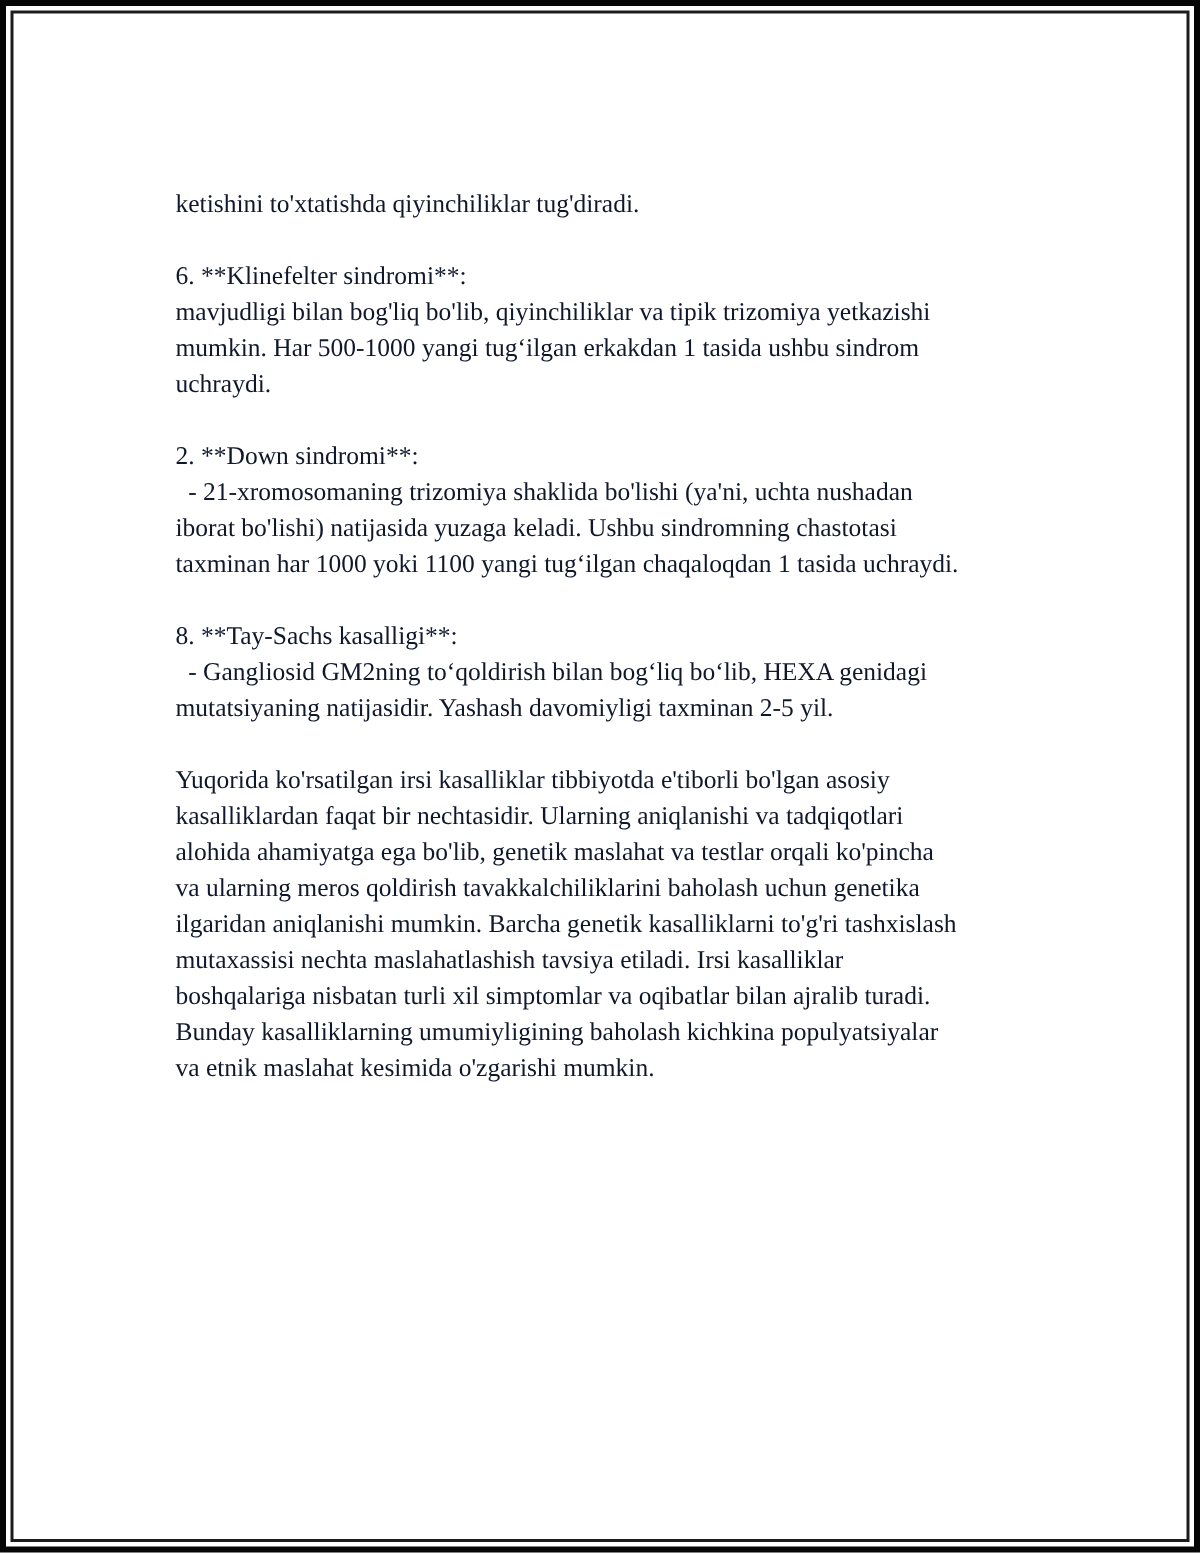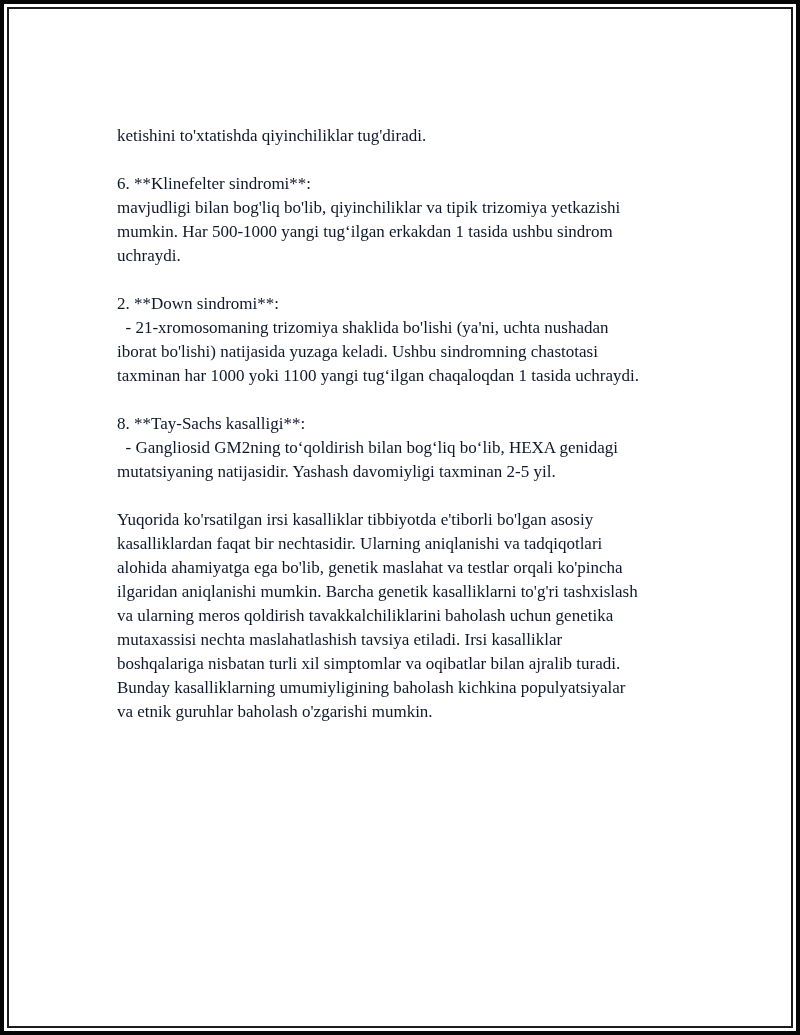--- a/index.html
+++ b/index.html
@@ -74,21 +74,21 @@
   <div class="block">
     <div class="line">8. **Tay-Sachs kasalligi**:</div>
     <div class="line">  - Gangliosid GM2ning to‘qoldirish bilan bog‘liq bo‘lib, HEXA genidagi</div>
     <div class="line">mutatsiyaning natijasidir. Yashash davomiyligi taxminan 2-5 yil.</div>
   </div>
 
   <div class="block">
     <div class="line">Yuqorida ko'rsatilgan irsi kasalliklar tibbiyotda e'tiborli bo'lgan asosiy</div>
     <div class="line">kasalliklardan faqat bir nechtasidir. Ularning aniqlanishi va tadqiqotlari</div>
     <div class="line">alohida ahamiyatga ega bo'lib, genetik maslahat va testlar orqali ko'pincha</div>
+    <div class="line">va ularning meros qoldirish tavakkalchiliklarini baholash uchun genetika</div>
     <div class="line">ilgaridan aniqlanishi mumkin. Barcha genetik kasalliklarni to'g'ri tashxislash</div>
-    <div class="line">va ularning meros qoldirish tavakkalchiliklarini baholash uchun genetika</div>
     <div class="line">mutaxassisi nechta maslahatlashish tavsiya etiladi. Irsi kasalliklar</div>
     <div class="line">boshqalariga nisbatan turli xil simptomlar va oqibatlar bilan ajralib turadi.</div>
     <div class="line">Bunday kasalliklarning umumiyligining baholash kichkina populyatsiyalar</div>
-    <div class="line">va etnik guruhlar baholash o'zgarishi mumkin.</div>
+    <div class="line">va etnik maslahat kesimida o'zgarishi mumkin.</div>
   </div>
 
 </div>
 
 </body></html>

